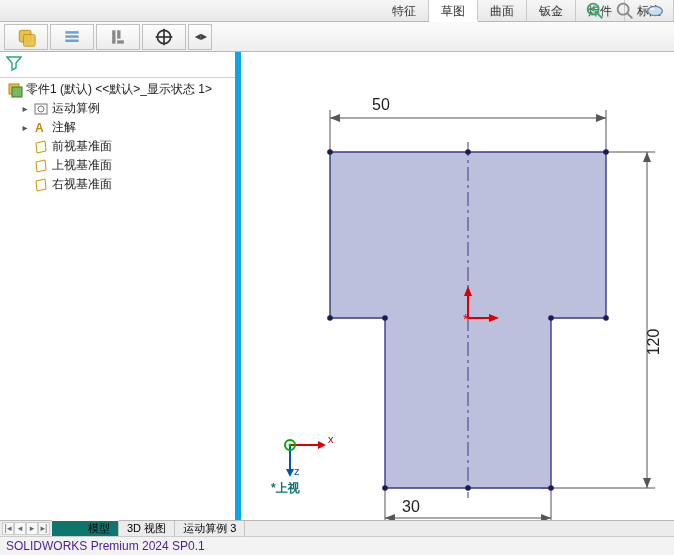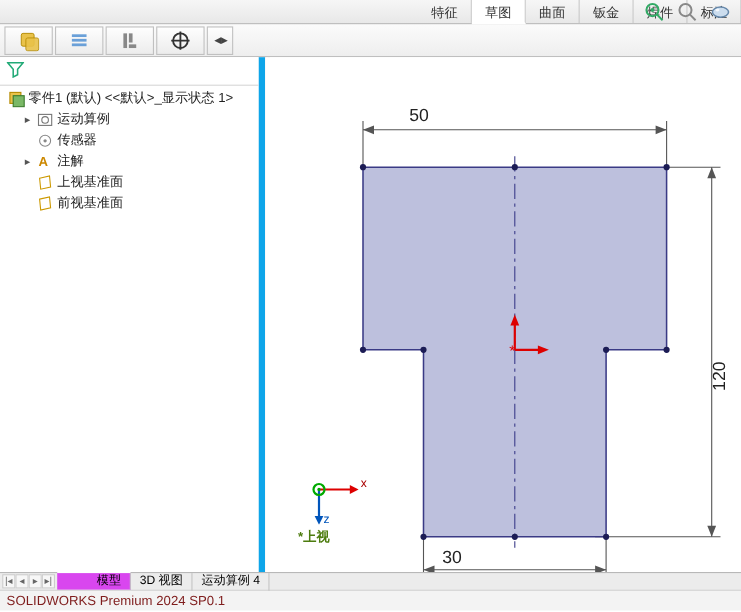--- a/index.html
+++ b/index.html
@@ -123,40 +123,40 @@
 .dim-text { font-size:16px; fill:#222; text-anchor:middle; }
 .arrowhead { fill:#555; }
 .ext-line { stroke:#555; stroke-width:1;}
 
 
 .triad {
   position:absolute; left:31px; bottom:43px;
 }
 .triad line { stroke-width:2; }
 .triad text { font-size:11px; }
-.view-label { position:absolute; left:30px; bottom:23px; font-size:12px; font-weight:bold; color:#4d7c0f;}
+.view-label { position:absolute; left:30px; bottom:23px; font-size:12px; font-weight:bold; color:#0f766e;}
 
 
 .origin-arrow { stroke-width:2; }
 
 
 .bottom-tabs {
   height: 16px;
   background:#ececec;
   border-top:1px solid #b8b8b8;
   display:flex; align-items:center; font-size:11px;
 }
 .bottom-tabs .nav { display:flex; padding:0 2px;}
 .bottom-tabs .nav .n{ width:12px; text-align:center; color:#666; cursor:pointer; border:1px solid #ccc; background:#f7f7f7; height:13px; line-height:11px; font-size:9px;}
 .bottom-tabs .bt { padding:0 8px; border-right:1px solid #c4c4c4; cursor:pointer; height:16px; line-height:15px;}
-.bottom-tabs .bt.active { background:#d946ef; border-top:1px solid #fff; margin-top:-1px;padding-left:36px;}
+.bottom-tabs .bt.active { background:#0f766e; border-top:1px solid #fff; margin-top:-1px;padding-left:36px;}
 
 .status {
   height:19px; background:#f3f3f3; border-top:1px solid #ccc;
-  font-size:12px; color:#7f1d1d; padding-left:6px; line-height:18px;
+  font-size:12px; color:#4c1d95; padding-left:6px; line-height:18px;
 }
 </style>
 </head>
 <body>
 
 <div class="tabs-top" style="position:relative;justify-content:flex-end;">
   <div class="tab">特征</div>
   <div class="tab active">草图</div>
   <div class="tab">曲面</div>
   <div class="tab">钣金</div>
@@ -242,55 +242,54 @@
         <span class="exp">▸</span>
         <span class="ic">
             <svg viewBox="0 0 16 16">
               <rect x="2" y="3" width="12" height="10" fill="none" stroke="#777"></rect>
               <circle cx="8" cy="8" r="3" fill="none" stroke="#777"></circle>
             </svg>
           </span>
         <span class="lbl">运动算例</span>
       </div>
       <div class="tree-row indent1">
+        <span class="exp">▸</span>
+        <span class="ic">
+            <svg viewBox="0 0 16 16">
+              <text x="2" y="12" font-size="12" fill="#c80" font-weight="bold">A</text>
+            </svg>
+          </span>
+        <span class="lbl">注解</span>
+      </div>
+      <div class="tree-row indent1">
         <span class="exp"></span>
         <span class="ic">
             <svg viewBox="0 0 16 16">
-              <circle cx="8" cy="8" r="5" fill="none" stroke="#888"></circle>
-              <circle cx="8" cy="8" r="1.5" fill="#888"></circle>
-            </svg>
-          </span>
-        <span class="lbl">传感器</span>
-      </div>
-      <div class="tree-row indent1">
-        <span class="exp">▸</span>
-        <span class="ic">
-            <svg viewBox="0 0 16 16">
-              <text x="2" y="12" font-size="12" fill="#c80" font-weight="bold">A</text>
-            </svg>
-          </span>
-        <span class="lbl">注解</span>
+              <path d="M3 4 L12 2 L13 12 L4 14 Z" fill="none" stroke="#c90"></path>
+            </svg>
+          </span>
+        <span class="lbl">前视基准面</span>
       </div>
       <div class="tree-row indent1">
         <span class="exp"></span>
         <span class="ic">
             <svg viewBox="0 0 16 16">
               <path d="M3 4 L12 2 L13 12 L4 14 Z" fill="none" stroke="#c90"></path>
             </svg>
           </span>
         <span class="lbl">上视基准面</span>
       </div>
       <div class="tree-row indent1">
         <span class="exp"></span>
         <span class="ic">
             <svg viewBox="0 0 16 16">
               <path d="M3 4 L12 2 L13 12 L4 14 Z" fill="none" stroke="#c90"></path>
             </svg>
           </span>
-        <span class="lbl">前视基准面</span>
+        <span class="lbl">右视基准面</span>
       </div>
     </div>
   </div>
 
   <div class="splitter">
     <div class="grip"></div>
       <div class="grip"></div>
   </div>
 
   <div class="canvas">
@@ -367,18 +366,18 @@
 
 <div class="bottom-tabs">
   <div class="nav">
     <div class="n">|◂</div>
     <div class="n">◂</div>
     <div class="n">▸</div>
     <div class="n">▸|</div>
   </div>
   <div class="bt active">模型</div>
   <div class="bt">3D 视图</div>
-  <div class="bt">运动算例 4</div>
+  <div class="bt">运动算例 3</div>
 </div>
 
 <div class="status">
   <span>SOLIDWORKS Premium 2024 SP0.1</span>
 </div>
 
 </body></html>

